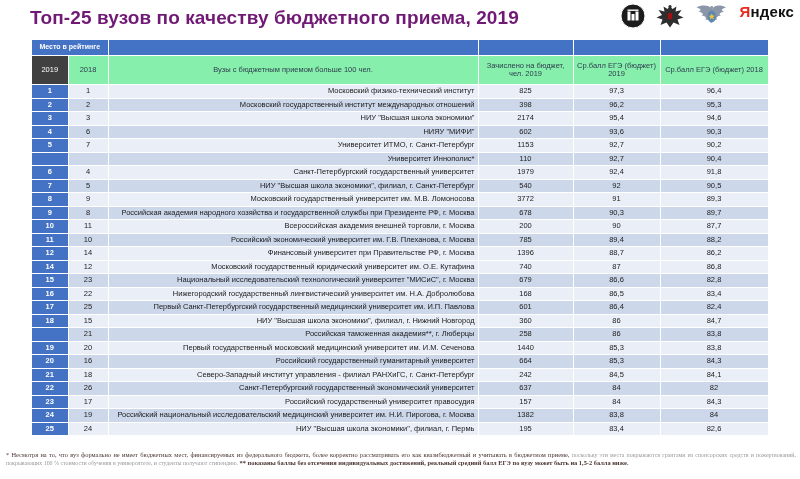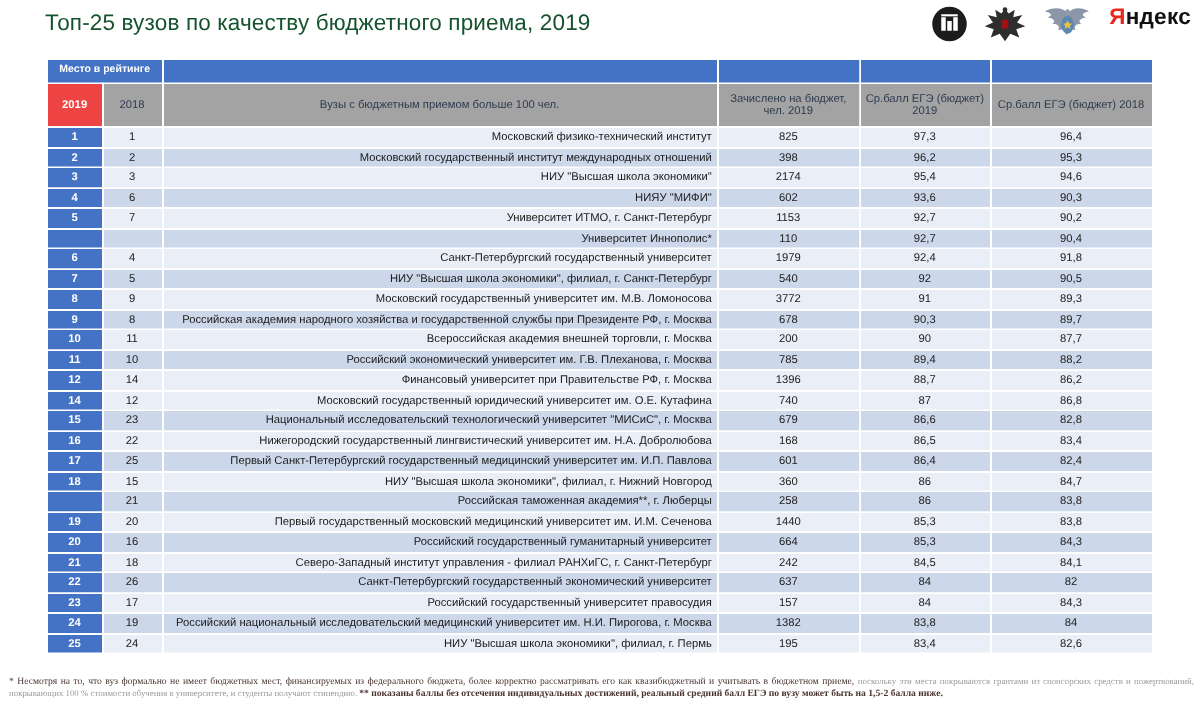--- a/index.html
+++ b/index.html
@@ -2,21 +2,21 @@
 <html><head>
 <meta charset="utf-8">
 <style>
   html,body{margin:0;padding:0;}
   body{
     width:800px;height:479px;position:relative;overflow:hidden;
     background:#ffffff;font-family:"Liberation Sans",sans-serif;
   }
   .slide-title{
     position:absolute;left:30px;top:7px;
-    font-size:15px;font-weight:normal;color:#14532d;letter-spacing:.1px;
+    font-size:19px;font-weight:bold;color:#701a75;letter-spacing:.1px;
   }
   .logos{
     position:absolute;right:6px;top:3px;height:30px;
     display:flex;gap:9px;
   }
   .yandex{font-size:15px;font-weight:bold;letter-spacing:.2px;}
   .yandex .ya{color:#e8291c;}
   .yandex .rest{color:#111;}
 
   table.rank-table{
@@ -27,24 +27,24 @@
   .rank-table th,.rank-table td{
     border-right:1px solid #fff;border-bottom:1px solid #fff;
     padding:2px 3px;line-height:8.5px;vertical-align:middle;
     overflow:hidden;
   }
   tr.hdr1 th{
     background:#4472c4;color:#ffffff;font-weight:bold;font-size:7px;
     height:11px;text-align:center;
   }
   tr.hdr2 th{
-    background:#a3a3a3;color:#2f3c4e;font-weight:normal;font-size:7.5px;
+    background:#86efac;color:#2f3c4e;font-weight:normal;font-size:7.5px;
     height:24px;text-align:center;
   }
-  tr.hdr2 th.blue{background:#ef4444;color:#fff;font-weight:bold;}
+  tr.hdr2 th.blue{background:#404040;color:#fff;font-weight:normal;}
   tr.light td{background:#eaeef7;}
   tr.dark td{background:#ccd7ea;}
   .rank-table td.rank19{background:#4472c4;color:#fff;font-weight:bold;text-align:center;}
   .rank-table td.rank18{text-align:center;}
   .rank-table td.name{text-align:right;padding-left:5px;color:#1a1a1a;}
   .rank-table td.num{text-align:center;}
 
   .footnote{
     position:absolute;left:6px;right:4px;bottom:11px;
     font-family:"Liberation Serif",serif;font-size:6.4px;line-height:7.6px;

